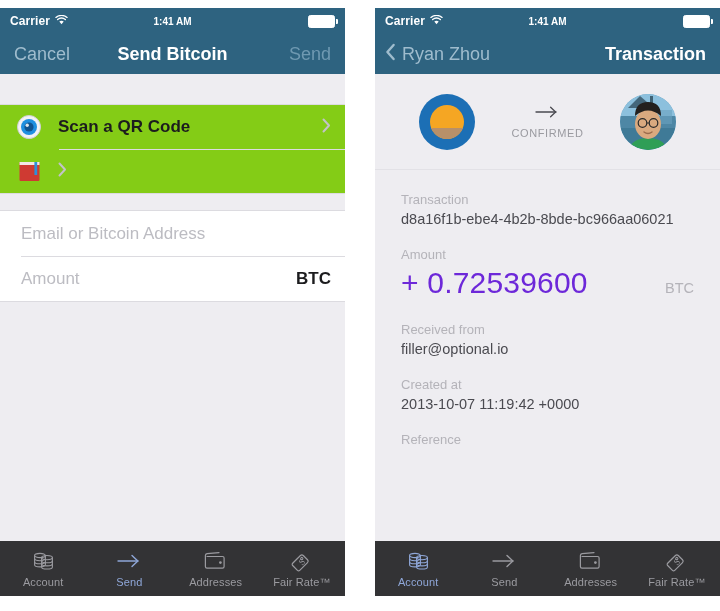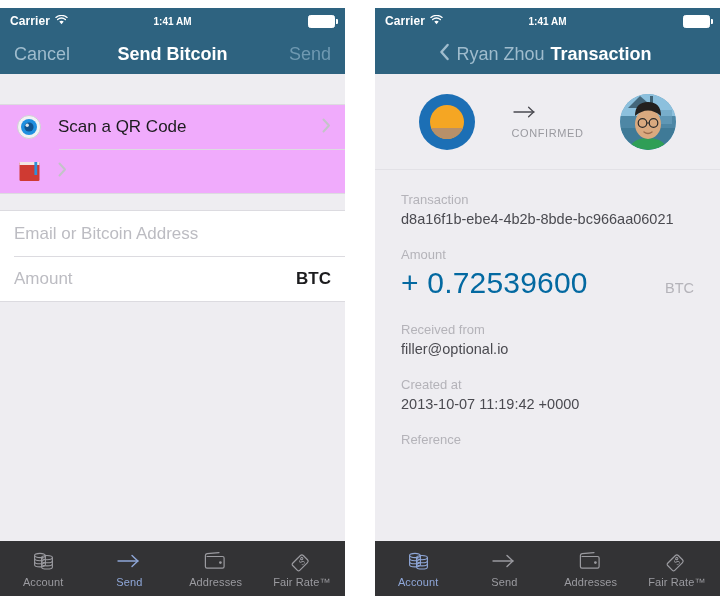--- a/index.html
+++ b/index.html
@@ -110,21 +110,21 @@
     font-size: 18px;
     font-weight: bold;
     color: #ffffff;
     pointer-events: none;
   }
   .nav-right { margin-left: auto; }
 
   
   .navbar.back-nav {
     padding-left: 10px;
-    justify-content: center;
+    justify-content: space-between;
   }
   .back-group {
     display: flex;
     align-items: center;
     gap: 6px;
   }
   .chev-back {
     display: block;
   }
   .back-label {
@@ -152,22 +152,23 @@
   .list-group {
     background: #ffffff;
     border-top: 1px solid #dcdbe0;
     border-bottom: 1px solid #dcdbe0;
   }
   .list-row {
     height: 44px;
     display: flex;
     align-items: center;
     padding: 0 14px;
-    background: #f0abfc;
-    position: relative;
+    background: #84cc16;
+    position: relative;
+    font-weight: bold;
   }
   .list-row + .list-row::before {
     content: "";
     position: absolute;
     left: 59px; right: 0; top: 0;
     height: 1px;
     background: #dcdbe0;
   }
   .row-icon {
     width: 30px;
@@ -183,20 +184,21 @@
     color: #1c1c1e;
     flex: 1 1 auto;
   }
   .chev-right { display:block; flex: none; }
 
   
   .form-group {
     background: #ffffff;
     border-top: 1px solid #dcdbe0;
     border-bottom: 1px solid #dcdbe0;
+    padding-left: 7px;
   }
   .form-row {
     height: 45px;
     display: flex;
     align-items: center;
     padding: 0 14px;
     position: relative;
   }
   .form-row + .form-row::before {
     content: "";
@@ -257,21 +259,21 @@
   .avatar-coin .sun::after {
     content: "";
     position: absolute;
     left: 0; right: 0; bottom: 0;
     height: 11px;
     background: #b89069;
   }
   .mid-status {
     display: flex;
     flex-direction: column;
-    align-items: flex-start;
+    align-items: center;
     gap: 4px;
     flex: none;
   }
   .status-text {
     font-size: 11px;
     letter-spacing: 0.6px;
     color: #9a9aa0;
   }
   .avatar-photo {
     width: 56px;
@@ -298,21 +300,21 @@
     font-size: 14.5px;
     color: #4a4a50;
   }
   .field.amount { margin-bottom: 22px; }
   .amount-line {
     display: flex;
     align-items: baseline;
   }
   .amount-value {
     font-size: 30px;
-    color: #0369a1;
+    color: #6d28d9;
     letter-spacing: 0.2px;
   }
   .amount-unit {
     margin-left: auto;
     font-size: 14.5px;
     color: #b4b3b9;
   }
 
   
   .tabbar {

